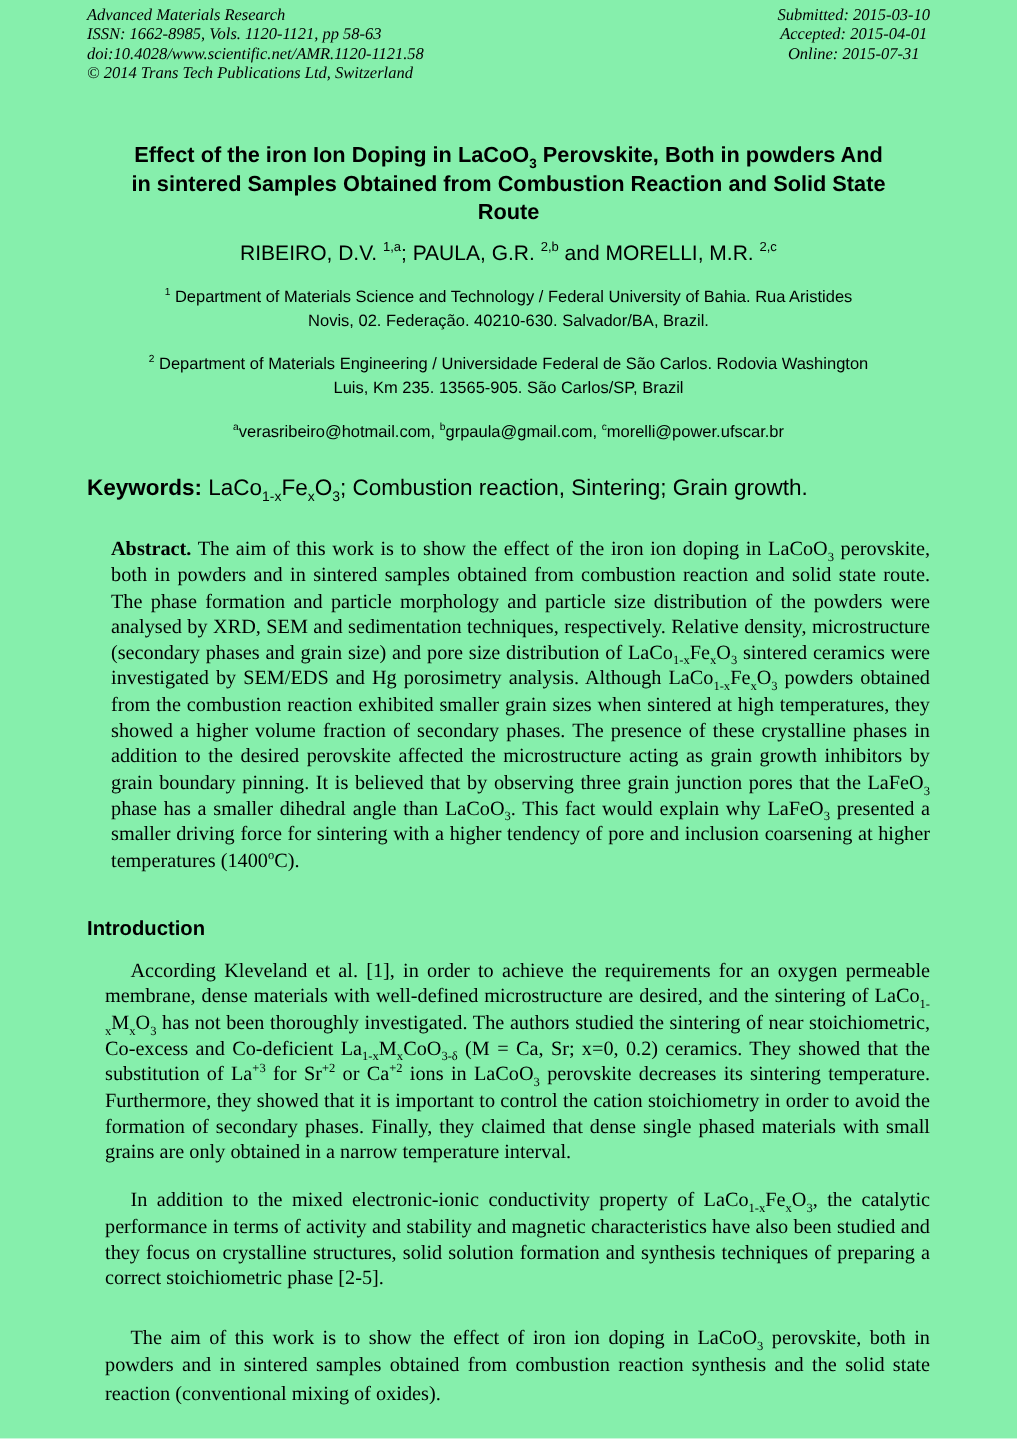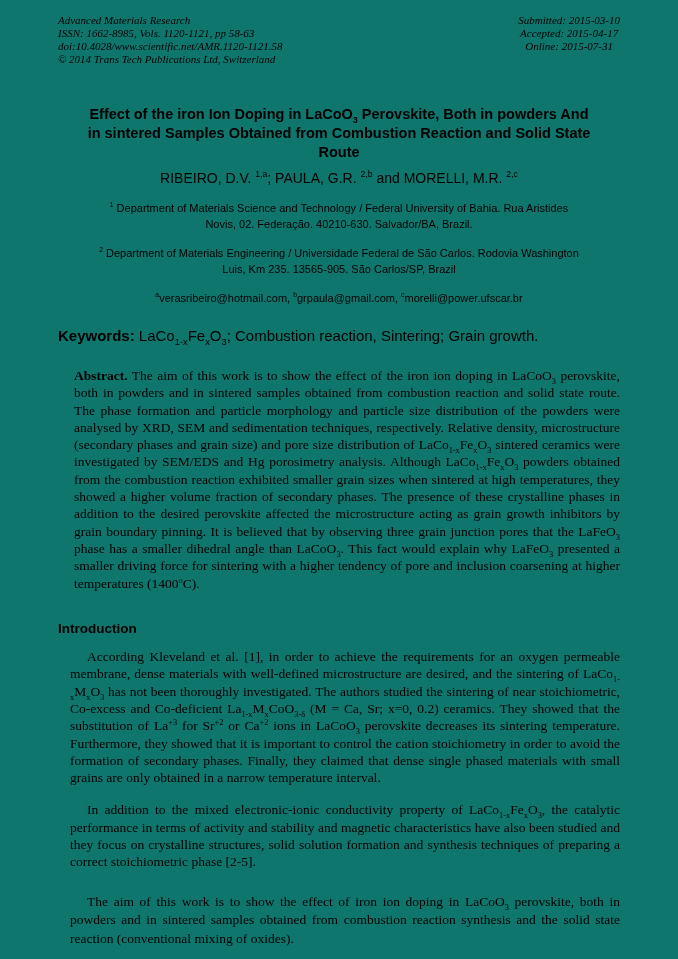--- a/index.html
+++ b/index.html
@@ -5,24 +5,24 @@
   html, body {
     margin: 0;
     padding: 0;
     background: #ffffff;
     color: #000000;
   }
   .page {
     position: relative;
     width: 678px;
     height: 959px;
-    background: #0f766e;
+    background: #86efac;
     overflow: hidden;
     box-sizing: border-box;
-    padding: 14px 58px 0 58px;
+    padding: 4px 58px 0 58px;
   }
   
   .doc-header {
     display: flex;
     justify-content: space-between;
     font-family: "Liberation Serif", serif;
     font-style: italic;
     font-size: 11px;
     line-height: 13px;
   }
@@ -101,21 +101,21 @@
 
   <div class="doc-header">
     <div class="left">
       <div>Advanced Materials Research</div>
       <div>ISSN: 1662-8985, Vols. 1120-1121, pp 58-63</div>
       <div>doi:10.4028/www.scientific.net/AMR.1120-1121.58</div>
       <div>© 2014 Trans Tech Publications Ltd, Switzerland</div>
     </div>
     <div class="right">
       <div>Submitted: 2015-03-10</div>
-      <div>Accepted: 2015-04-17</div>
+      <div>Accepted: 2015-04-01</div>
       <div>Online: 2015-07-31</div>
     </div>
   </div>
 
   <h1 class="title">Effect of the iron Ion Doping in LaCoO<sub>3</sub> Perovskite, Both in powders And<br>in sintered Samples Obtained from Combustion Reaction and Solid State<br>Route</h1>
 
   <div class="authors">RIBEIRO, D.V. <sup>1,a</sup>; PAULA, G.R. <sup>2,b</sup> and MORELLI, M.R. <sup>2,c</sup></div>
 
   <div class="affiliation"><sup>1</sup> Department of Materials Science and Technology / Federal University of Bahia. Rua Aristides<br>Novis, 02. Federação. 40210-630. Salvador/BA, Brazil.</div>
   <div class="affiliation"><sup>2</sup> Department of Materials Engineering / Universidade Federal de São Carlos. Rodovia Washington<br>Luis, Km 235. 13565-905. São Carlos/SP, Brazil</div>

